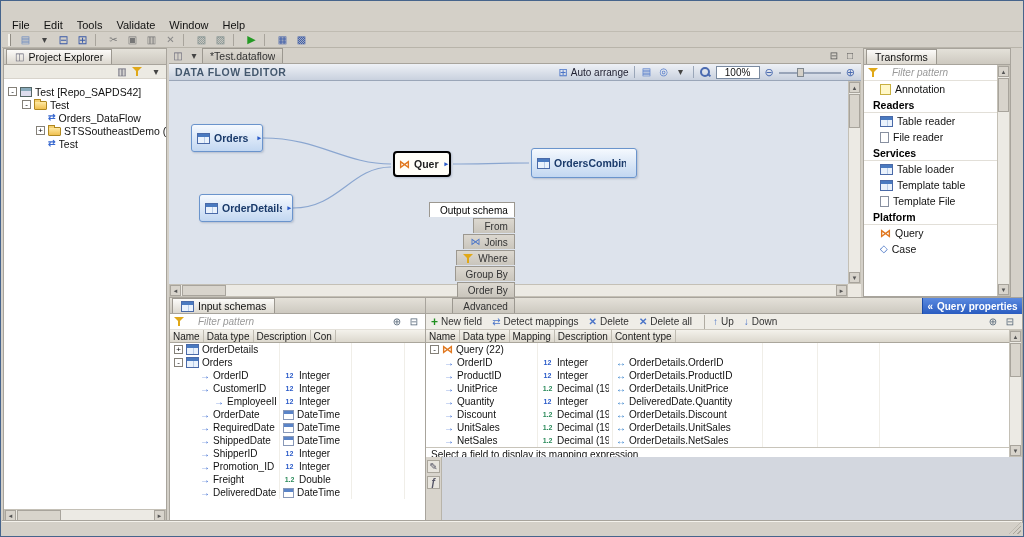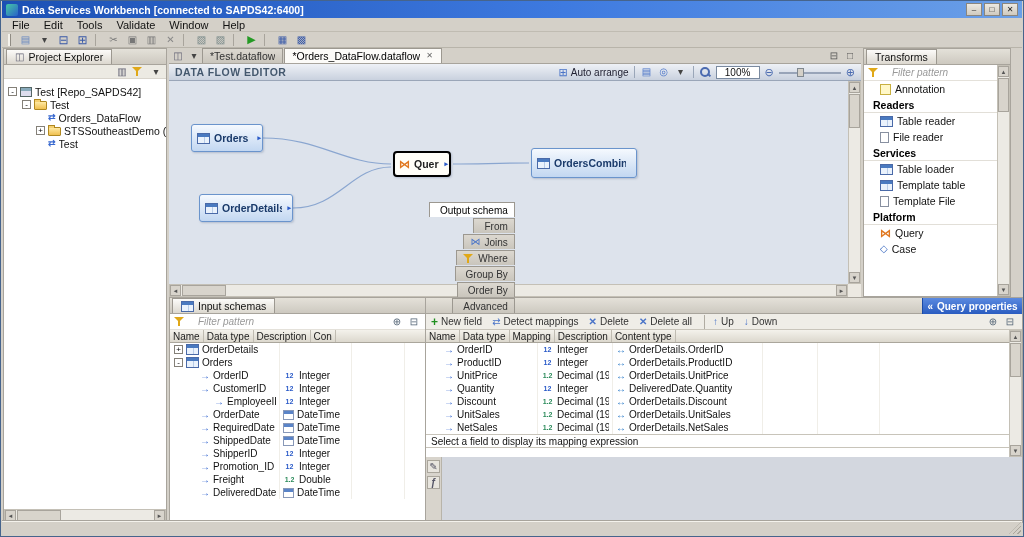--- a/index.html
+++ b/index.html
@@ -179,29 +179,20 @@
   
   .statusbar { position:absolute; left:1px; right:1px; bottom:1px; height:14px; background:#d4d0c8; border-top:1px solid #f4f2ec; box-shadow:0 -1px 0 #a8a49c; }
   .resize-grip { position:absolute; right:1px; bottom:1px; width:12px; height:12px; background:repeating-linear-gradient(135deg,transparent 0 2px,#aaa69c 2px 3px); clip-path:polygon(100% 0,100% 100%,0 100%); }
   .namecell { gap:3px; }
 </style>
 </head>
 <body>
 
 <div class="window">
 
-  <div class="titlebar">
-    <span class="app-icon"></span>
-    <span class="title">Data Services Workbench [connected to SAPDS42:6400]</span>
-    <span class="winbtns">
-      <span class="wbtn min"></span>
-      <span class="wbtn max"></span>
-      <span class="wbtn cls"></span>
-    </span>
-  </div>
 
   <div class="menubar">
 
   <span class="menu-item">File</span>
       <span class="menu-item">Edit</span>
       <span class="menu-item">Tools</span>
       <span class="menu-item">Validate</span>
       <span class="menu-item">Window</span>
       <span class="menu-item">Help</span>
     </div>
@@ -286,24 +277,20 @@
     <span class="ic thumbnail-icon" style="width:14px;height:13px;"></span>
         <span class="ic menu-down-icon" style="width:14px;height:13px;"></span>
       </span>
     <span style="display:flex;align-items:flex-end;gap:1px;">
 
         <div class="etab">
           <span class="lbl">*Test.dataflow</span>
 
         </div>
 
-        <div class="etab active">
-          <span class="lbl">*Orders_DataFlow.dataflow</span>
-          <span class="tab-close ic"></span>
-        </div>
       </span>
     <span class="righticons">
 
     <span class="ic minimize-panel-icon" style="width:14px;height:13px;"></span>
         <span class="ic maximize-panel-icon" style="width:14px;height:13px;"></span>
       </span>
   </div>
 
   <div class="dfe-header">
     <span class="dfe-title">DATA FLOW EDITOR</span>
@@ -725,20 +712,32 @@
     </div>
     <div class="ghead">
 
     <span class="c col">Name</span>
         <span class="c col">Data type</span>
         <span class="c col">Mapping</span>
         <span class="c col">Description</span>
         <span class="c col">Content type</span>
       </div>
     <div class="gbody">
+      <div class="row root">
+        <span class="c c1 namecell">
+          <span class="expander ic minus"></span>
+          <span class="query-icon ic"></span>
+          <span class="lbl">Query (22)</span>
+        </span>
+        <span class="c c2"></span>
+          <span class="c c3"></span>
+          <span class="c c4"></span>
+          <span class="c c5"></span>
+          <span class="c c6"></span>
+      </div>
 
         <div class="row">
           <span class="c c1 namecell">
             <span class="field-icon ic"></span>
             <span class="lbl">OrderID</span>
           </span>
           <span class="c c2">
             <span class="ic int-icon"></span>
             <span class="lbl">Integer</span>
           </span>

